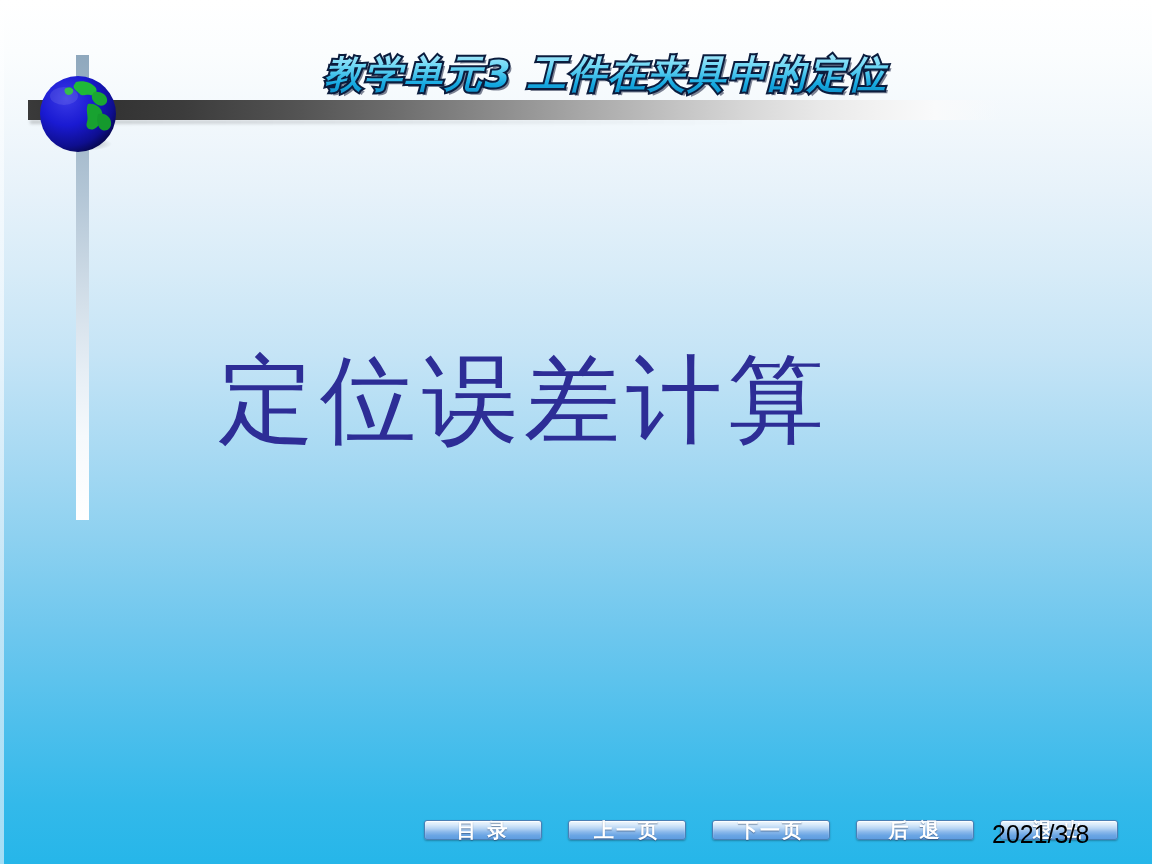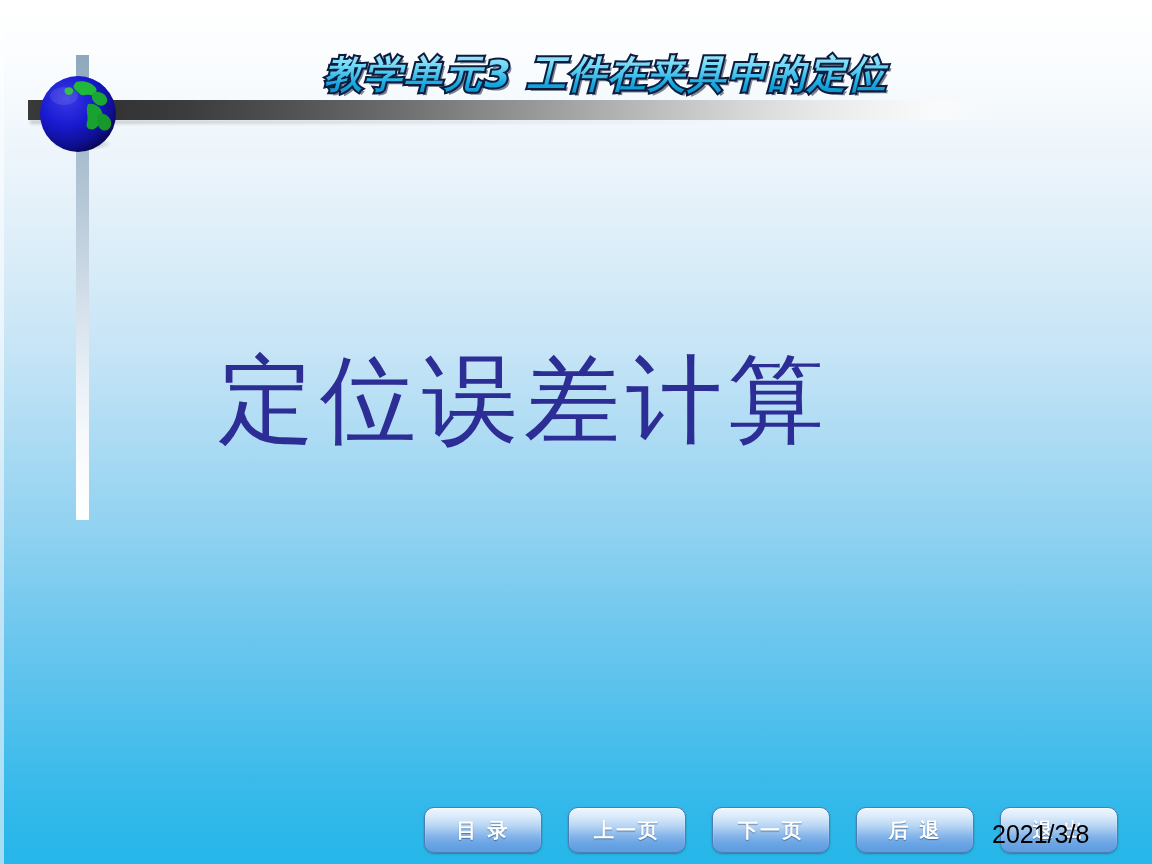--- a/index.html
+++ b/index.html
@@ -169,22 +169,22 @@
     top: 812px;
     width: 712px;
     height: 36px;
     display: flex;
     align-items: center;
     gap: 26px;
   }
   .nav-btn {
     position: relative;
     width: 118px;
-    height: 46px;
-    border-radius: 10px;
+    height: 20px;
+    border-radius: 3px;
     border: 1px solid #4a7fb5;
     background: linear-gradient(to bottom,
         #eef6fd 0%,
         #dcecfb 18%,
         #b9d6f4 40%,
         #88b7ea 62%,
         #6aa5e4 80%,
         #5e9ce0 100%);
     box-shadow: inset 0 1px 1px rgba(255,255,255,.95),
                 0 1px 2px rgba(0,0,0,.28);

